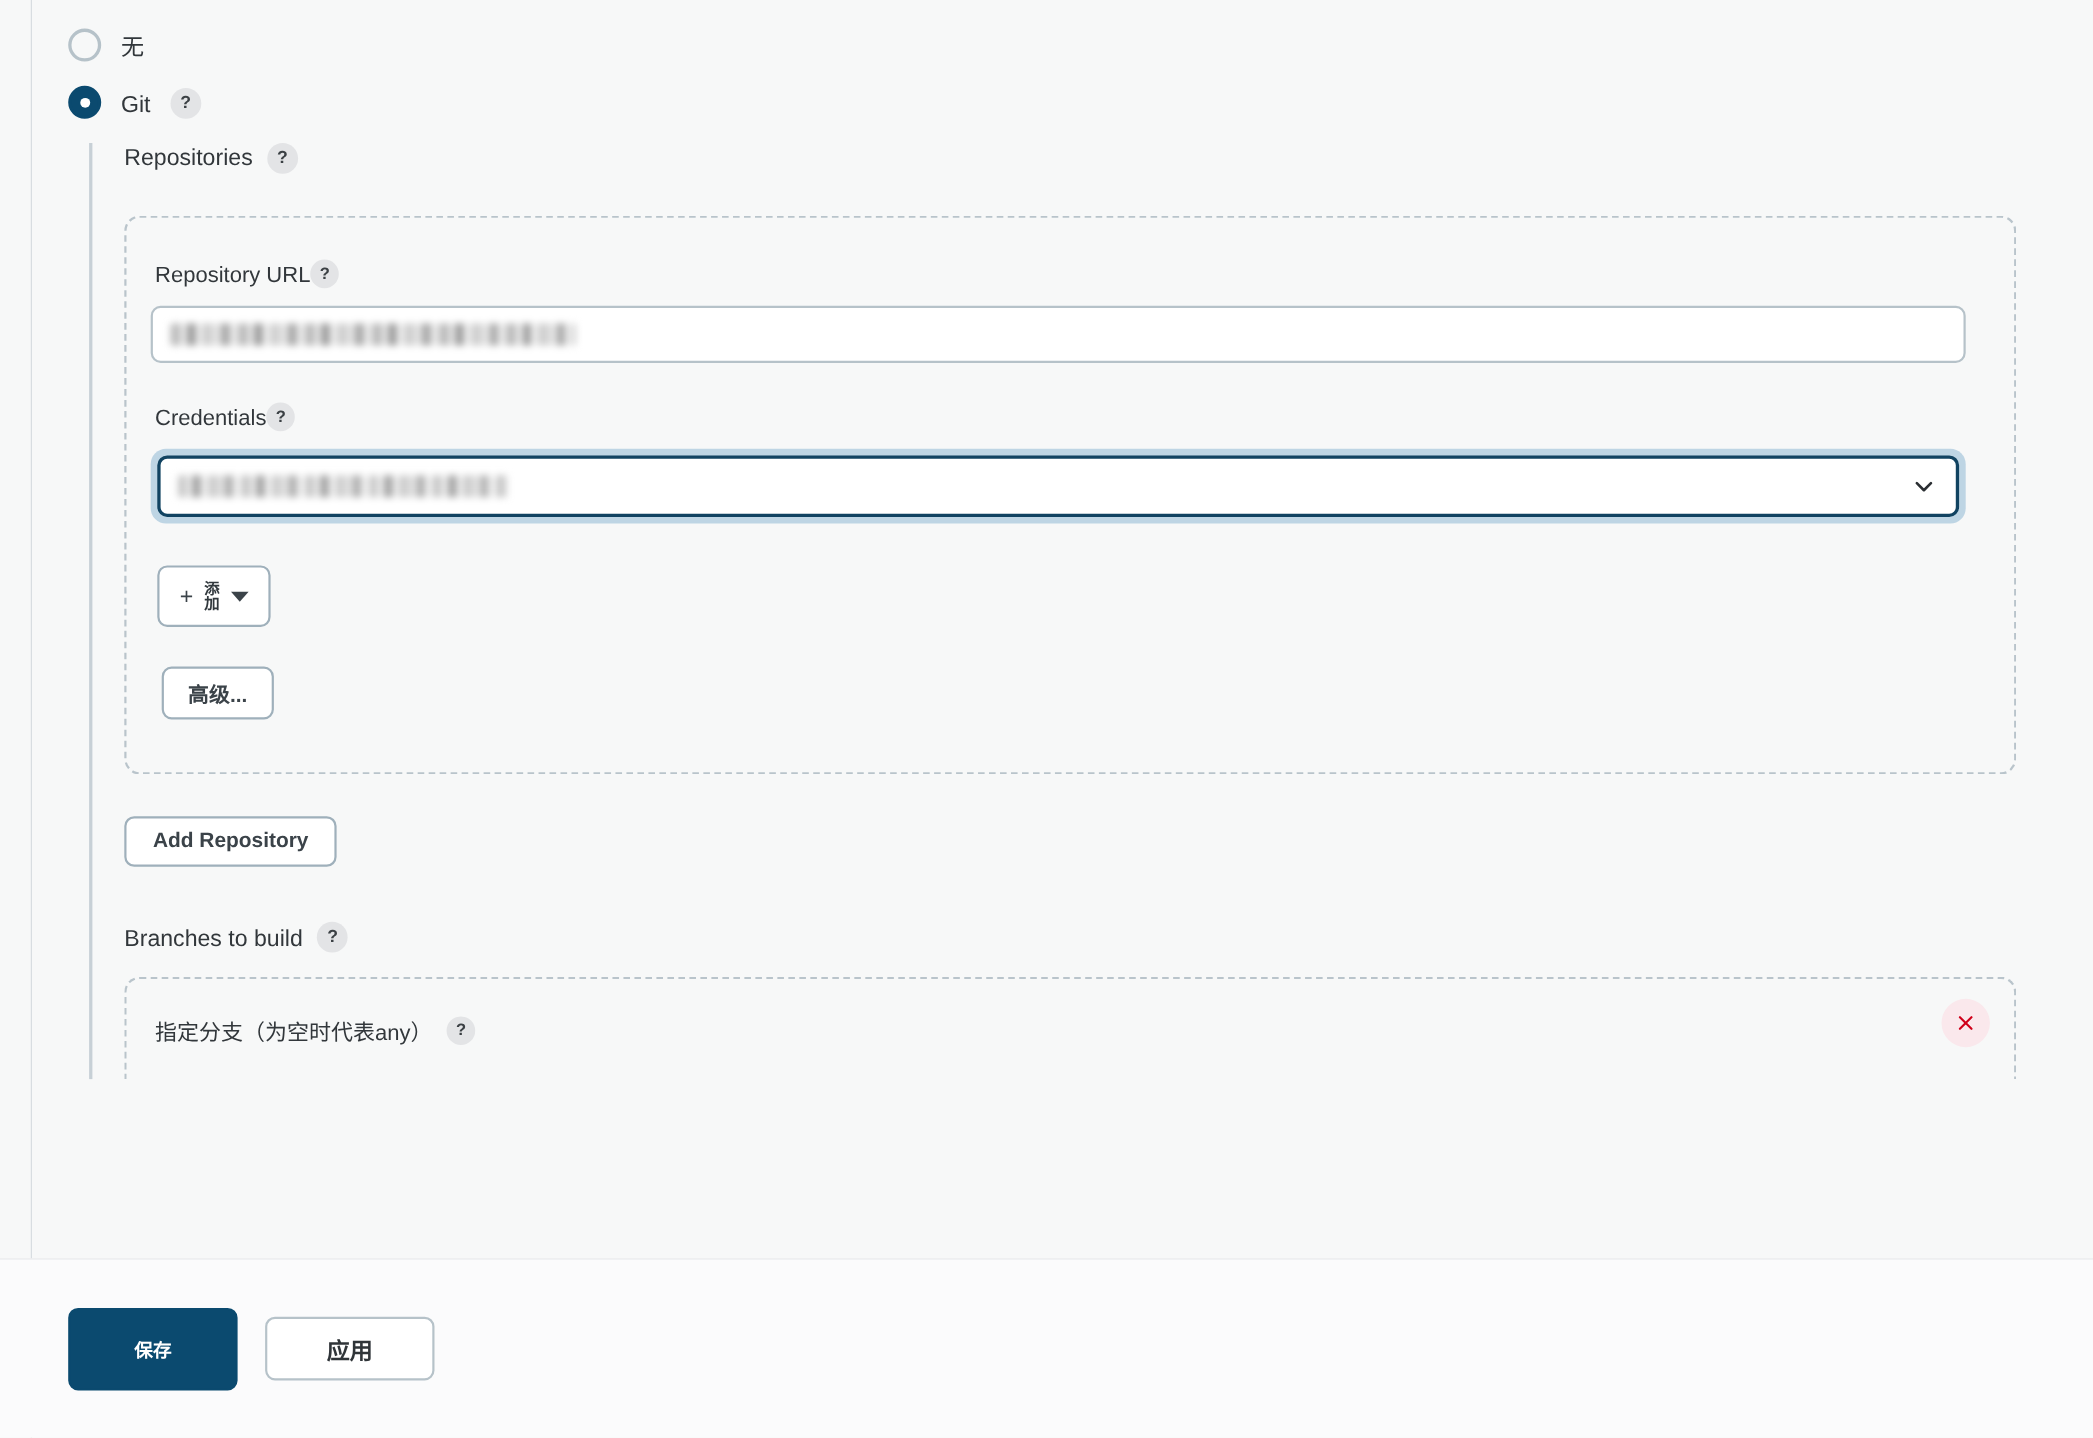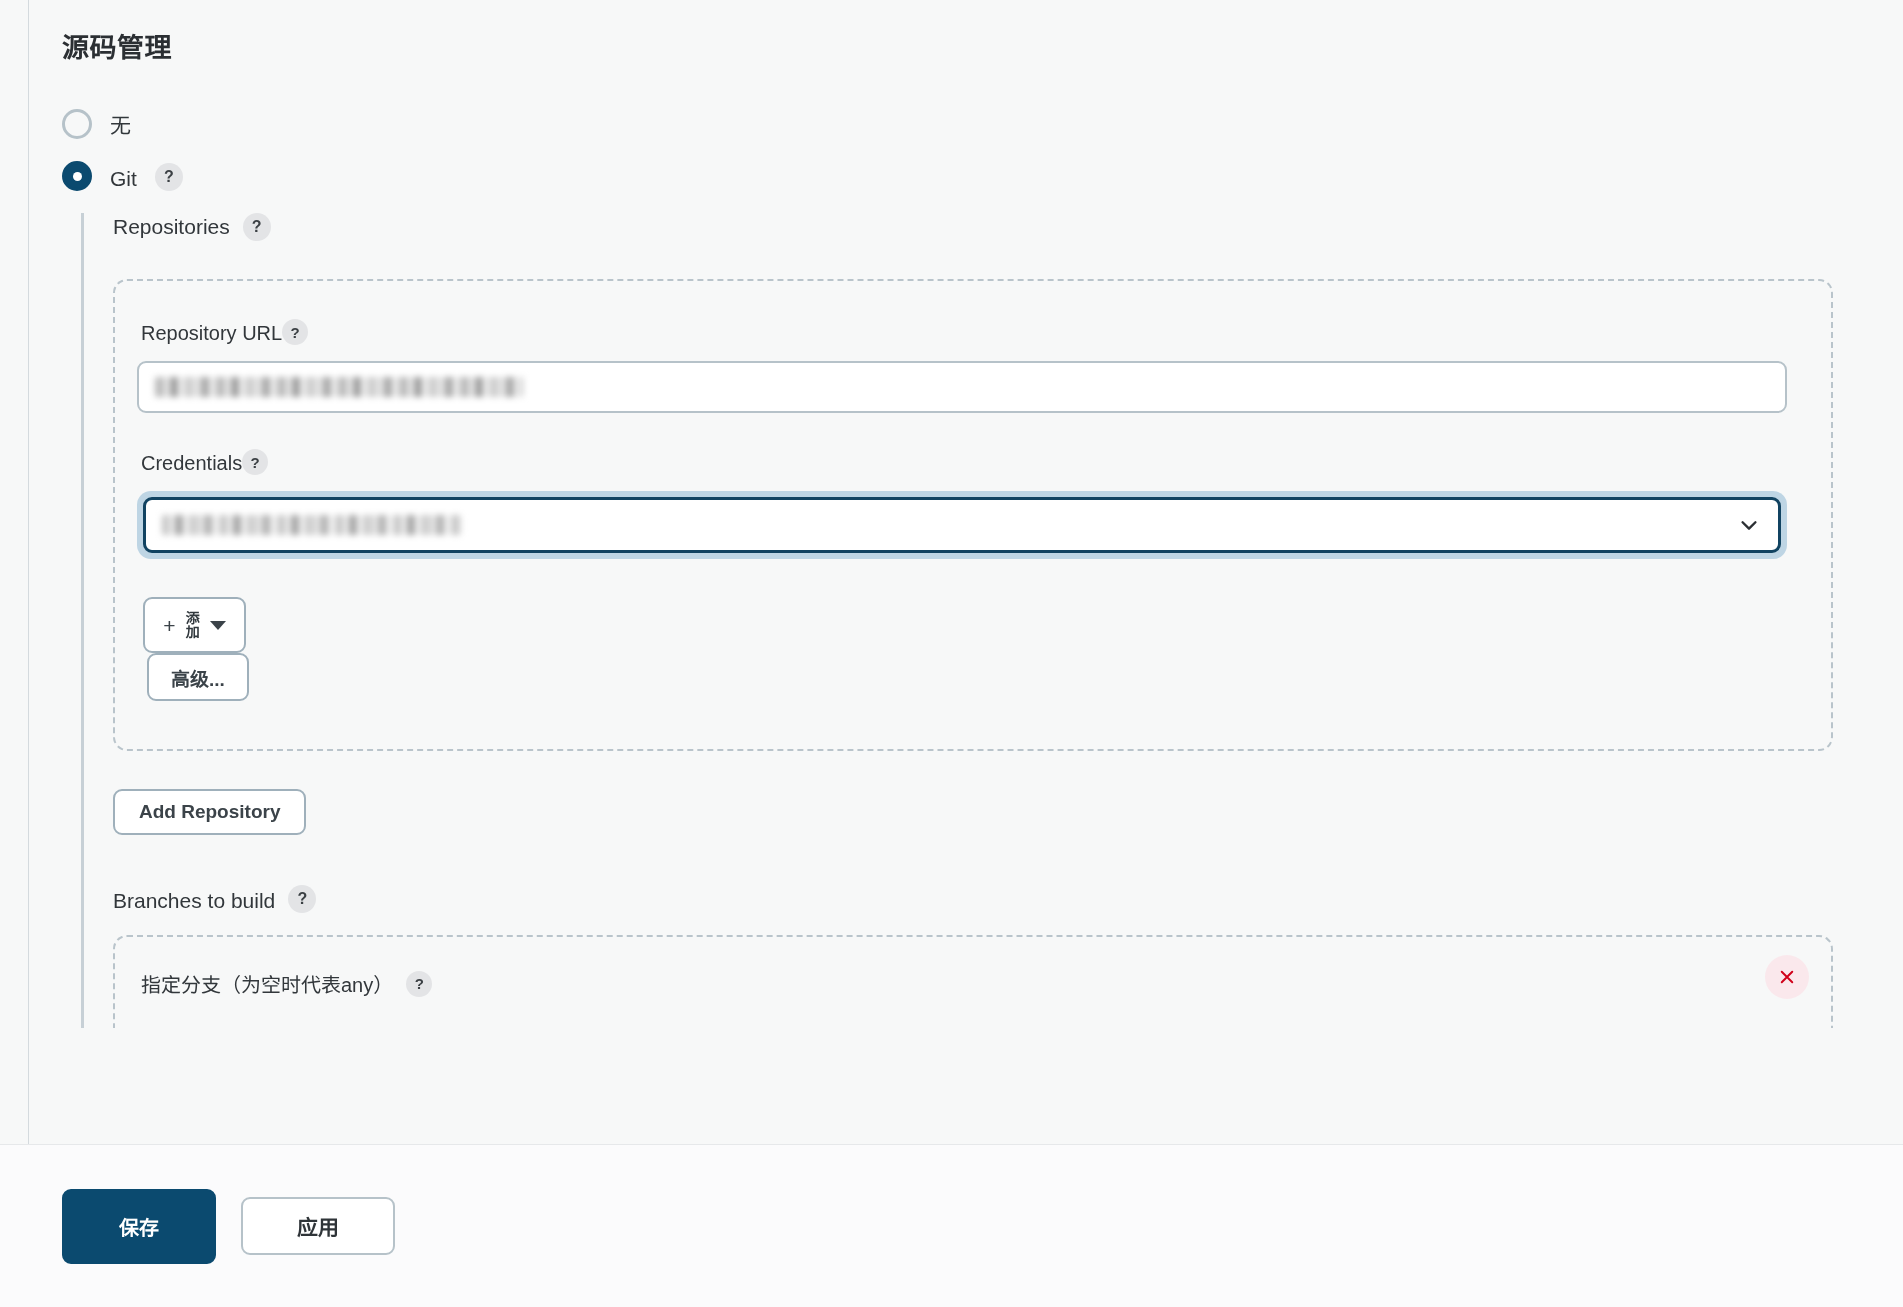--- a/index.html
+++ b/index.html
@@ -246,20 +246,21 @@
   }
   .caret-ico {
     width: 0; height: 0;
     border-left: 8px solid transparent;
     border-right: 8px solid transparent;
     border-top: 9px solid #3b4349;
     flex: 0 0 auto;
   }
 
   .btn-advanced {
+    margin-top: 36px;
     margin-left: 10px;
     height: 48px;
     padding: 0 22px;
   }
 
   .btn-add-repo {
     margin-top: 38px;
     height: 46px;
     padding: 0 24px;
     font-size: 19px;
@@ -322,21 +323,21 @@
     gap: 25px;
     z-index: 4;
   }
   .btn-save {
     background: #0b4a6f;
     border: 2px solid #0b4a6f;
     color: #ffffff;
     height: 75px;
     min-width: 154px;
     border-radius: 9px;
-    font-size: 20px;
+    font-size: 17px;
     font-weight: bold;
     font-family: inherit;
     cursor: pointer;
   }
   .btn-apply {
     background: #ffffff;
     border: 2px solid #b6c2c9;
     color: #2f3438;
     height: 58px;
     min-width: 154px;
@@ -348,21 +349,20 @@
   }
 </style>
 </head>
 <body>
 
 <div class="page-rule"></div>
 
 <div class="scroll-area">
   <div class="content">
 
-    <h1 class="section-title">源码管理</h1>
 
     <div class="radio-row">
       <span class="radio off"></span>
       <span class="radio-label">无</span>
     </div>
 
     <div class="radio-row second">
       <span class="radio on"></span>
       <span class="radio-label">Git</span>
       <span class="help">?</span>

